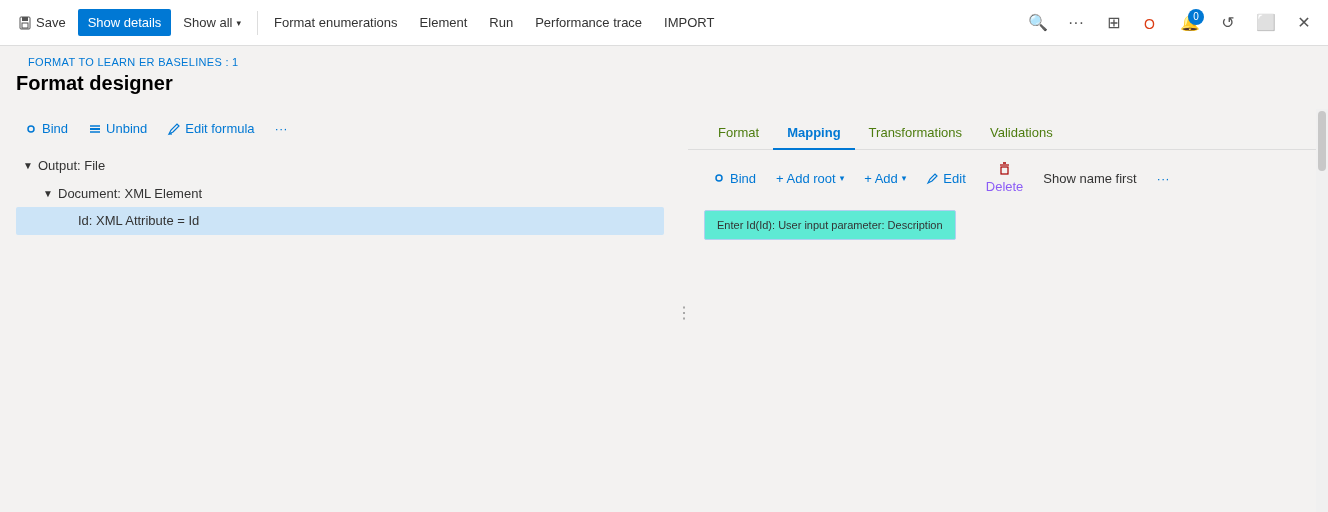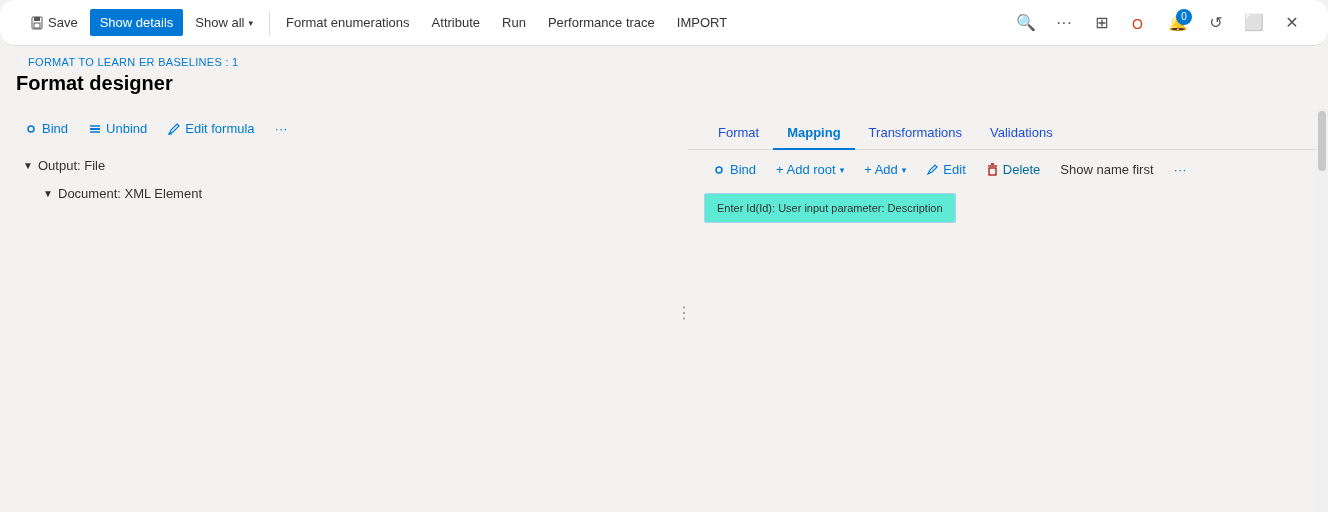--- a/index.html
+++ b/index.html
@@ -5,23 +5,22 @@
     * { box-sizing: border-box; margin: 0; padding: 0; }
     body { font-family: 'Segoe UI', Arial, sans-serif; font-size: 13px; background: #f3f2f1; color: #333; height: 512px; width: 1328px; overflow: hidden; }
 
     
     .toolbar {
       display: flex;
       align-items: center;
       background: #fff;
       border-bottom: 1px solid #ddd;
       height: 46px;
-      padding: 0 20px;
+      padding: 0 8px;
       gap: 2px;
-      border-radius: 15px;
     }
     .toolbar-btn {
       display: flex; align-items: center; gap: 4px;
       padding: 6px 10px;
       border: none;
       background: transparent;
       cursor: pointer;
       font-size: 13px;
       color: #333;
       border-radius: 2px;
@@ -148,21 +147,21 @@
       align-items: center;
       padding: 8px 16px 0 16px;
       border-bottom: 1px solid #ddd;
       background: #f3f2f1;
       gap: 0;
     }
     .tab {
       padding: 8px 14px;
       cursor: pointer;
       font-size: 13px;
-      color: #1d4ed8;
+      color: #4d7c0f;
       border-bottom: 2px solid transparent;
       margin-bottom: -1px;
     }
     .tab.active { color: #0078d4; border-bottom: 2px solid #0078d4; font-weight: 600; }
 
     
     .right-toolbar {
       display: flex;
       align-items: center;
       padding: 8px 16px;
@@ -170,21 +169,21 @@
       background: #f3f2f1;
     }
     .right-btn {
       display: flex; align-items: center; gap: 4px;
       padding: 4px 8px;
       border: none; background: transparent; cursor: pointer;
       font-size: 13px; color: #0078d4; border-radius: 2px;
     }
     .right-btn .chevron { font-size: 9px; }
     .right-btn.gray { color: #333; }
-    .right-btn.red { color: #0369a1; }
+    .right-btn.red { color: #8b5cf6; flex-direction: column; }
 
     
     .mapping-content {
       flex: 1;
       padding: 0 16px;
     }
     .mapping-entry {
       background: #5eead4;
       border: 1px solid #b0d0f0;
       border-radius: 2px;
@@ -246,21 +245,21 @@
   </button>
 
   <div class="toolbar-sep"></div>
 
   <button class="toolbar-btn">
     <span>Format enumerations</span>
   </button>
 
 
   <button class="toolbar-btn">
-    <span>Attribute</span>
+    <span>Element</span>
   </button>
 
   <button class="toolbar-btn">
     <span>Run</span>
   </button>
 
   <button class="toolbar-btn">
     <span>Performance trace</span>
   </button>
 
@@ -330,20 +329,25 @@
       <div class="tree-item">
         <span class="indent" style="width:0px"></span>
         <span class="toggle expanded"></span>
         <span class="item-text">Output: File</span>
       </div>
       <div class="tree-item">
         <span class="indent" style="width:20px"></span>
         <span class="toggle expanded"></span>
         <span class="item-text">Document: XML Element</span>
       </div>
+      <div class="tree-item selected">
+        <span class="indent" style="width:40px"></span>
+        <span class="toggle" style="color:transparent">▶</span>
+        <span class="item-text">Id: XML Attribute = Id</span>
+      </div>
     </div>
   </div>
 
   <div class="panel-divider"></div>
 
   <div class="right-panel">
 
     <div class="tabs">
       <div class="tab">
         <span>Format</span>

